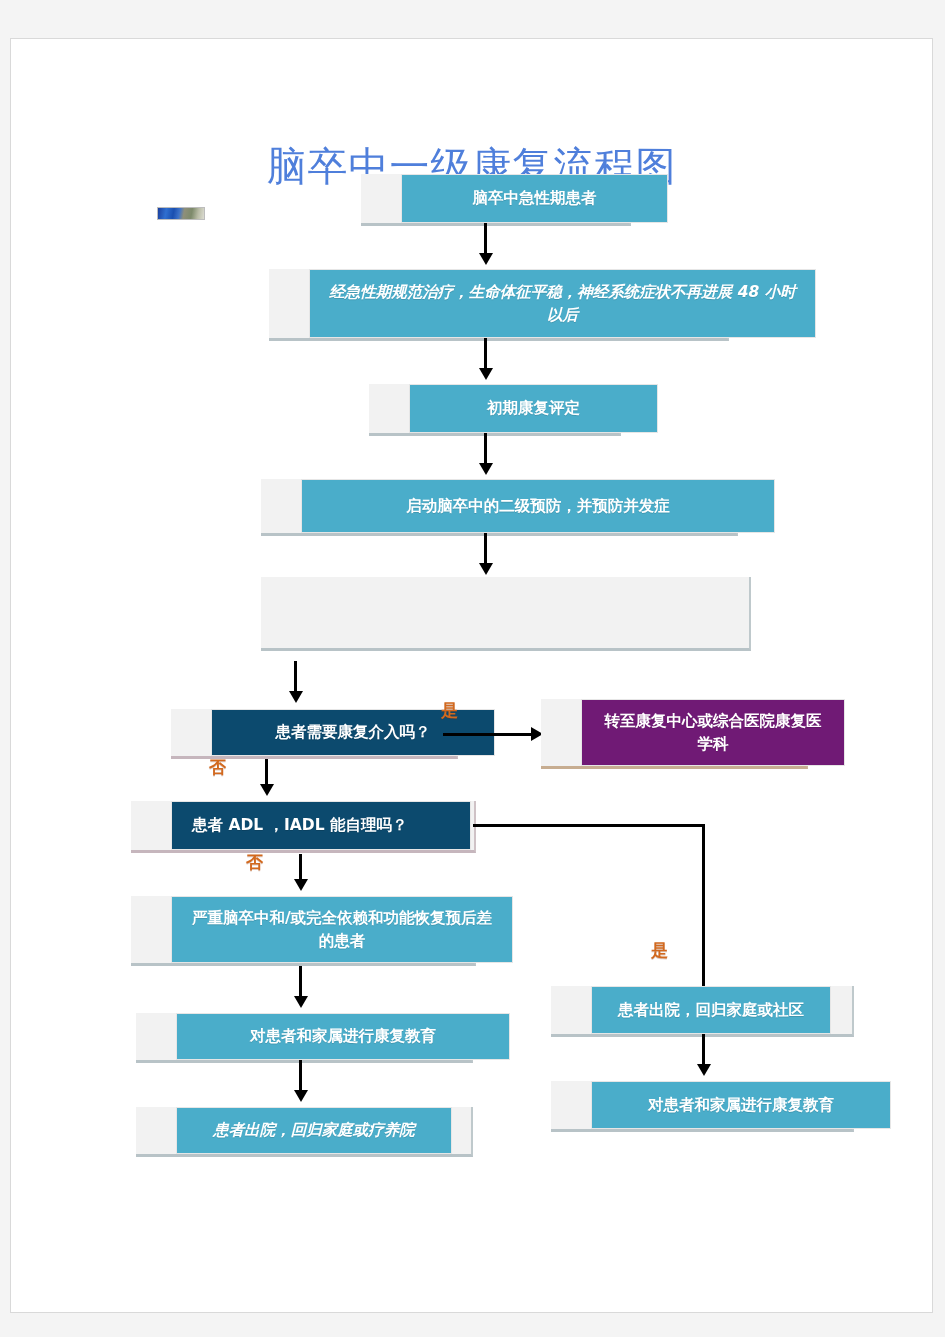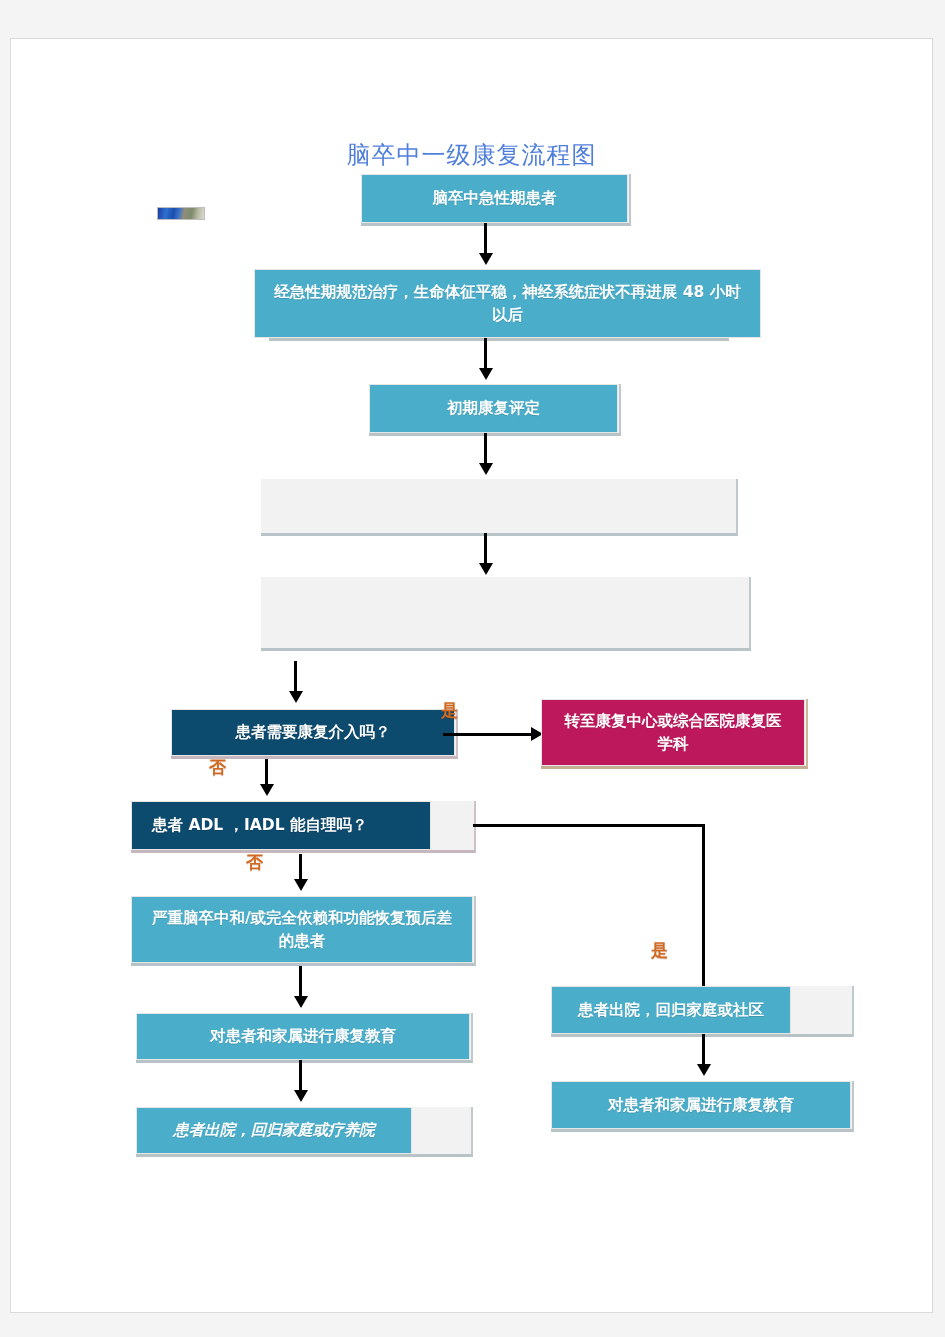--- a/index.html
+++ b/index.html
@@ -26,21 +26,21 @@
     box-sizing: border-box;
   }
 
   
   #doc-title {
     position: absolute;
     left: 0;
     top: 100px;
     width: 100%;
     text-align: center;
-    font-size: 24px;
+    font-size: 40px;
     font-weight: 400;
     color: #4f7fdb;
     font-family: "DejaVu Sans", "Liberation Sans", sans-serif;
     letter-spacing: 1px;
     white-space: nowrap;
   }
 
   
   #broken-image {
     position: absolute;
@@ -65,29 +65,30 @@
     color: #ffffff;
     font-weight: bold;
     font-size: 15.5px;
     line-height: 1.45;
     padding: 4px 16px;
     border: 1px solid #e6e6e6;
     
     box-shadow: 3px 3px 0 0 rgba(0,0,0,0.0);
     text-shadow: 0 1px 0 rgba(0,0,0,0.12);
     font-family: "DejaVu Sans", "Liberation Sans", sans-serif;
+    margin-left: 40px;
   }
   .node .inner {
     display: block;
     width: 100%;
   }
 
   .node.teal  { background: #4aadca; }
   .node.pink  { background: #0c4a6e; }
-  .node.orange{ background: #be185d; }
+  .node.orange{ background: #701a75; }
 
   
   .plate {
     position: absolute;
     box-sizing: border-box;
     background: #f2f2f2;
     border-right: 2px solid #bfc9cc;
     border-bottom: 3px solid #b8c3c7;
   }
   .plate.pinkplate   { border-right-color: #cfc2c6; border-bottom-color: #c6b6bd; }
@@ -143,36 +144,39 @@
 
   <div class="plate" style="left:350px; top:135px; width:270px; height:52px;"></div>
   <div class="node teal" style="left:350px; top:135px; width:267px; height:49px;">
     <span class="inner">脑卒中急性期患者</span>
   </div>
 
   <div class="vline" style="left:473px; top:184px; height:32px;"></div>
   <div class="arrow-down" style="left:468px; top:214px;"></div>
 
   <div class="plate" style="left:258px; top:230px; width:460px; height:72px;"></div>
-  <div class="node teal" style="left:243px; top:230px; width:507px; height:69px;">
+  <div class="node teal" style="left:258px; top:230px; width:507px; height:69px;font-style:italic;">
     <span class="inner">经急性期规范治疗，生命体征平稳，神经系统症状不再进展 48 小时以后</span>
   </div>
 
   <div class="vline" style="left:473px; top:299px; height:32px;"></div>
   <div class="arrow-down" style="left:468px; top:329px;"></div>
 
   <div class="plate" style="left:358px; top:345px; width:252px; height:52px;"></div>
   <div class="node teal" style="left:358px; top:345px; width:249px; height:49px;">
     <span class="inner">初期康复评定</span>
   </div>
 
   <div class="vline" style="left:473px; top:394px; height:32px;"></div>
   <div class="arrow-down" style="left:468px; top:424px;"></div>
 
   <div class="plate" style="left:250px; top:440px; width:477px; height:57px;"></div>
+  <div class="node teal" style="left:250px; top:440px; width:474px; height:54px;">
+    <span class="inner">启动脑卒中的二级预防，并预防并发症</span>
+  </div>
 
   <div class="vline" style="left:473px; top:494px; height:32px;"></div>
   <div class="arrow-down" style="left:468px; top:524px;"></div>
 
   <div class="plate" style="left:250px; top:538px; width:490px; height:74px;"></div>
 
   <div class="vline" style="left:283px; top:622px; height:33px;"></div>
   <div class="arrow-down" style="left:278px; top:652px;"></div>
 
   <div class="plate pinkplate" style="left:160px; top:670px; width:287px; height:50px;"></div>

